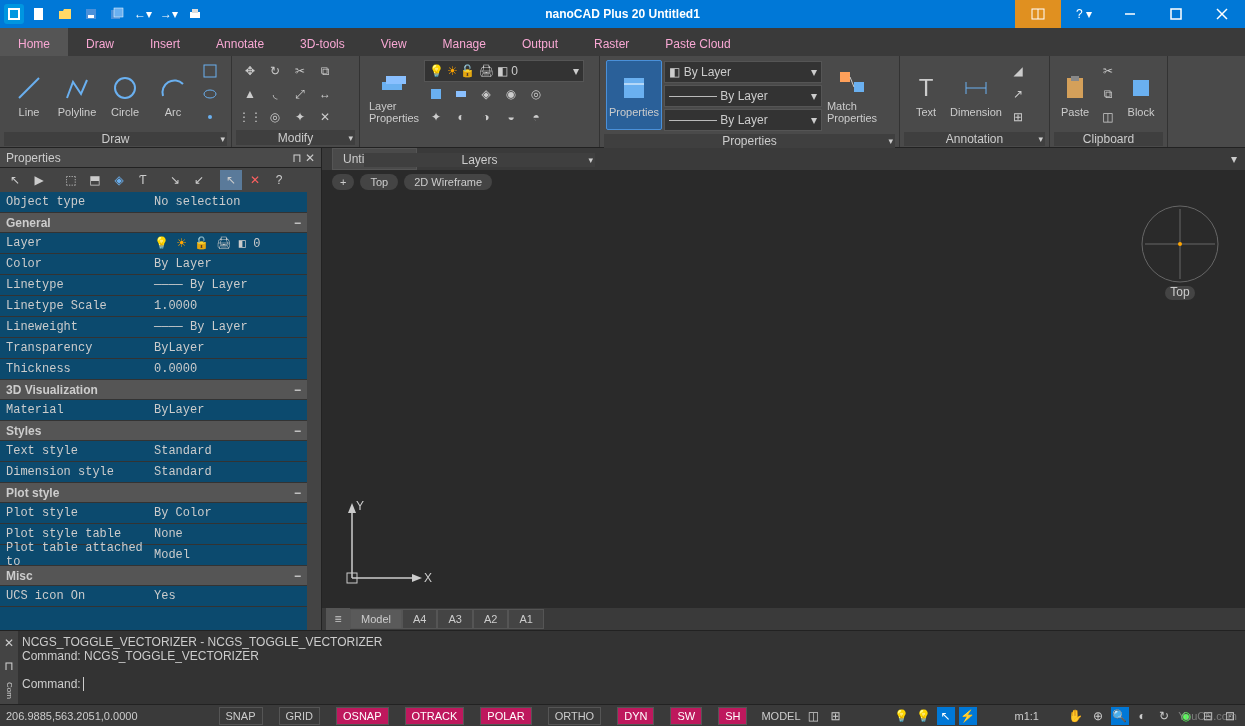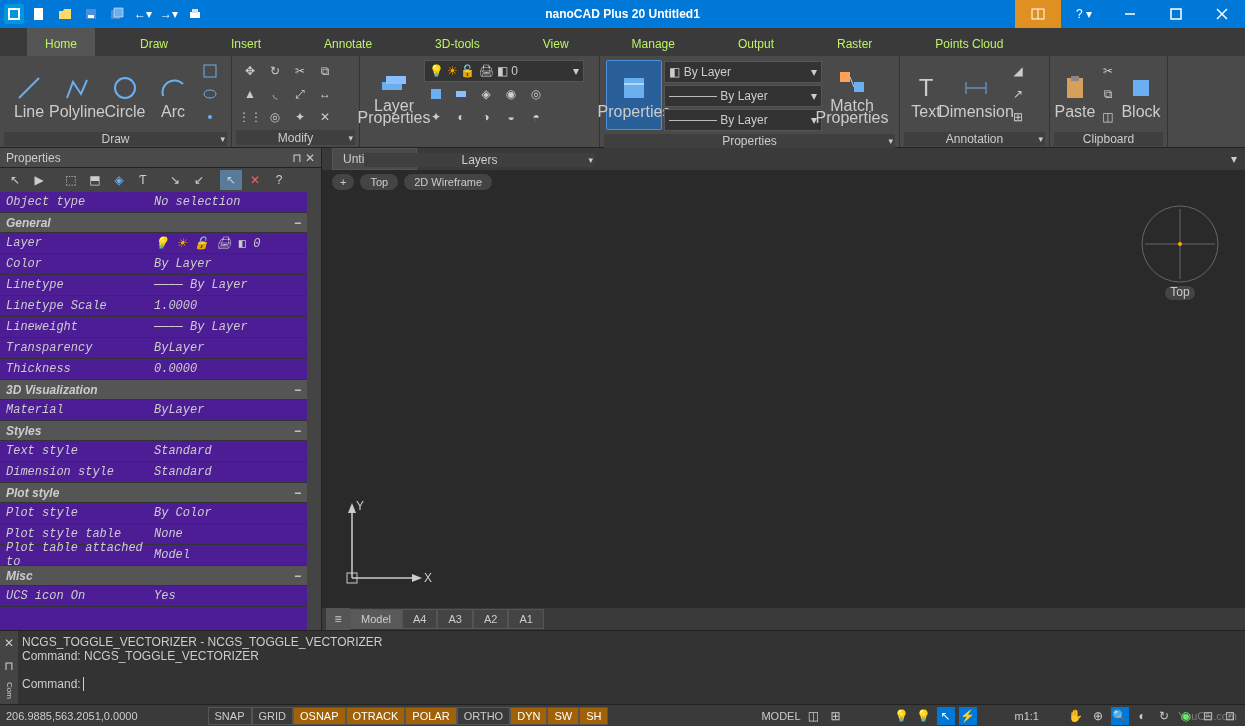--- a/index.html
+++ b/index.html
@@ -5,65 +5,65 @@
 * { margin: 0; padding: 0; box-sizing: border-box; font-family: "Segoe UI", Tahoma, sans-serif; font-size: 12px; }
 body { width: 1245px; height: 726px; background: #333; color: #ccc; overflow: hidden; display: flex; flex-direction: column; }
 .titlebar { height: 28px; background: #0078d7; display: flex; align-items: center; color: #fff; }
 .tb-left { display: flex; align-items: center; gap: 4px; padding-left: 4px; }
 .tb-icon { width: 20px; height: 20px; background: #0096e0; border-radius: 3px; display: flex; align-items: center; justify-content: center; }
 .tb-btn { width: 22px; height: 22px; display: flex; align-items: center; justify-content: center; cursor: pointer; }
 .tb-title { position: absolute; left: 50%; transform: translateX(-50%); font-weight: bold; }
 .tb-right { margin-left: auto; display: flex; }
 .win-btn { width: 46px; height: 28px; display: flex; align-items: center; justify-content: center; cursor: pointer; }
 .menubar { height: 28px; background: #3a3a3a; display: flex; align-items: stretch; }
-.menu-item { padding: 16px 18px; display: flex; align-items: center; cursor: pointer; color: #bef264; margin-left: 27px; }
+.menu-item { padding: 16px 18px; display: flex; align-items: center; cursor: pointer; color: #f9a8d4; }
 .menu-item.active { background: #555; }
 .ribbon { height: 92px; background: #4a4a4a; display: flex; border-bottom: 1px solid #222; }
 .ribbon-panel { border-right: 1px solid #333; display: flex; flex-direction: column; padding: 2px 4px; }
 .ribbon-content { flex: 1; display: flex; align-items: flex-start; gap: 2px; padding: 2px; }
 .ribbon-title { height: 16px; text-align: center; font-size: 11px; color: #ccc; background: #3f3f3f; display: flex; align-items: center; justify-content: center; position: relative; }
 .ribbon-title .exp { position: absolute; right: 2px; font-size: 9px; }
 .rbtn-big { width: 46px; height: 70px; display: flex; flex-direction: column; align-items: center; justify-content: center; gap: 2px; cursor: pointer; border-radius: 2px; }
 .rbtn-big.active { background: #2a6099; border: 1px solid #4a90d9; }
 .rbtn-big .icon-svg { height: 32px; display: flex; align-items: center; justify-content: center; }
-.rbtn-big .lbl { font-size: 16px; text-align: center; line-height: 12px; }
+.rbtn-big .lbl { font-size: 11px; text-align: left; line-height: 12px; }
 .rbtn-sm { width: 24px; height: 22px; display: flex; align-items: center; justify-content: center; cursor: pointer; }
 .rgrid { display: grid; grid-template-columns: repeat(4, 24px); grid-template-rows: repeat(3, 22px); gap: 1px; }
 .rgrid5 { display: grid; grid-template-columns: repeat(5, 24px); grid-template-rows: repeat(3, 22px); gap: 1px; }
 .layer-combo { width: 160px; height: 22px; background: #333; border: 1px solid #555; display: flex; align-items: center; padding: 0 4px; gap: 3px; }
 .layer-dd { width: 158px; height: 22px; background: #333; border: 1px solid #555; display: flex; align-items: center; padding: 0 4px; justify-content: space-between; margin: 1px 0; }
 .workspace { flex: 1; display: flex; min-height: 0; }
 .prop-panel { width: 322px; background: #3a3a3a; display: flex; flex-direction: column; border-right: 1px solid #222; }
 .prop-header { height: 20px; background: #4a4a4a; display: flex; align-items: center; padding: 0 6px; justify-content: space-between; border-bottom: 1px solid #222; }
 .prop-tools { height: 24px; background: #444; display: flex; align-items: center; padding: 0 4px; gap: 2px; }
 .prop-tool { width: 22px; height: 20px; display: flex; align-items: center; justify-content: center; cursor: pointer; }
-.prop-body { flex: 1; overflow-y: auto; background: #4c1d95; font-style: italic; }
+.prop-body { flex: 1; overflow-y: auto; background: #0c4a6e; }
 .prop-row { display: flex; height: 21px; border-bottom: 1px solid #333; align-items: center; }
 .prop-lbl { width: 150px; padding-left: 6px; font-family: "Courier New", monospace; font-size: 12px; color: #ccc; }
 .prop-val { flex: 1; padding-left: 4px; font-family: "Courier New", monospace; font-size: 12px; color: #ccc; }
 .prop-section { height: 20px; background: #555; display: flex; align-items: center; padding: 0 6px; font-weight: bold; justify-content: space-between; border-bottom: 1px solid #333; }
 .canvas-area { flex: 1; display: flex; flex-direction: column; background: #2a2a2a; }
 .doc-tabs { height: 22px; background: #3a3a3a; display: flex; align-items: center; padding-left: 10px; }
 .doc-tab { padding: 3px 10px; background: #4a4a4a; border: 1px solid #555; display: flex; gap: 6px; align-items: center; }
 .view-ctl { height: 24px; background: #2a2a2a; display: flex; align-items: center; gap: 6px; padding-left: 10px; }
 .view-pill { background: #444; border-radius: 10px; padding: 2px 10px; font-size: 11px; }
 .canvas { flex: 1; background: #2a2a2a; position: relative; }
 .ucs { position: absolute; bottom: 20px; left: 20px; }
 .compass { position: absolute; top: 10px; right: 20px; }
 .model-tabs { height: 22px; background: #3a3a3a; display: flex; align-items: center; padding-left: 4px; }
 .mtab { padding: 3px 10px; background: #444; border: 1px solid #555; font-size: 11px; cursor: pointer; }
 .mtab.active { background: #5a5a5a; }
 .cmdarea { height: 74px; background: #333; border-top: 1px solid #222; display: flex; }
 .cmd-side { width: 18px; background: #444; display: flex; flex-direction: column; justify-content: space-around; align-items: center; }
 .cmd-body { flex: 1; padding: 4px; font-family: "Courier New", monospace; font-size: 12px; color: #ccc; }
 .statusbar { height: 22px; background: #3a3a3a; display: flex; align-items: center; padding: 0 6px; border-top: 1px solid #222; }
 .sb-coords { color: #ccc; font-size: 11px; }
-.sb-toggles { display: flex; gap: 0; margin-left: 34px; padding-left: 36px; }
+.sb-toggles { display: flex; gap: 16px; margin-left: 45px; padding-left: 36px; }
 .sb-tog { padding: 2px 6px; border: 1px solid #555; font-size: 11px; cursor: pointer; }
-.sb-tog.on { background: #a16207; color: #fff; }
+.sb-tog.on { background: #be185d; color: #fff; }
 .sb-right { margin-left: auto; display: flex; align-items: center; gap: 4px; }
 .sb-icon { width: 18px; height: 18px; display: flex; align-items: center; justify-content: center; cursor: pointer; }
 .scrollbar { width: 14px; background: #444; }
 .watermark { position: absolute; bottom: 4px; right: 8px; color: #999; font-size: 11px; opacity: 0.7; }
 </style>
 </head>
 <body>
 
 <div class="titlebar">
   <div class="tb-left">
@@ -134,21 +134,21 @@
 <div class="menubar">
   <div class="menu-item active">Home</div>
   <div class="menu-item">Draw</div>
   <div class="menu-item">Insert</div>
   <div class="menu-item">Annotate</div>
   <div class="menu-item">3D-tools</div>
   <div class="menu-item">View</div>
   <div class="menu-item">Manage</div>
   <div class="menu-item">Output</div>
   <div class="menu-item">Raster</div>
-  <div class="menu-item">Points Cloud</div>
+  <div class="menu-item">Paste Cloud</div>
 </div>
 
 <div class="ribbon">
 
   <div class="ribbon-panel" style="width:232px">
     <div class="ribbon-content">
       <div class="rbtn-big">
           <div class="icon-svg">
             <svg width="28" height="28">
               <line x1="4" y1="24" x2="24" y2="4" stroke="#6ab0f0" stroke-width="2"></line>

